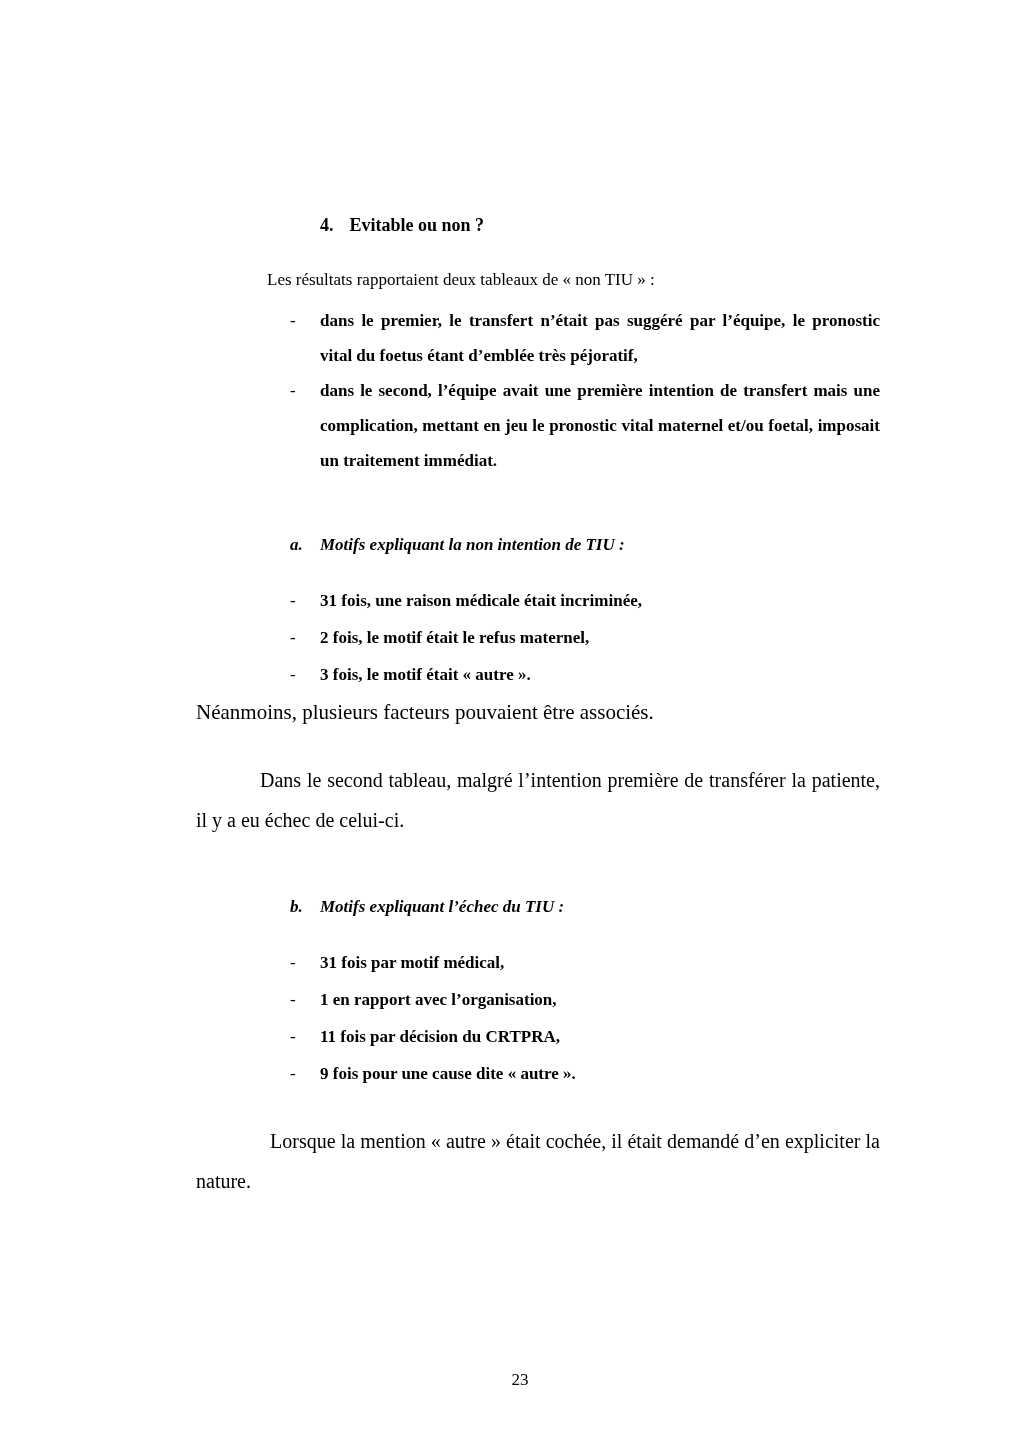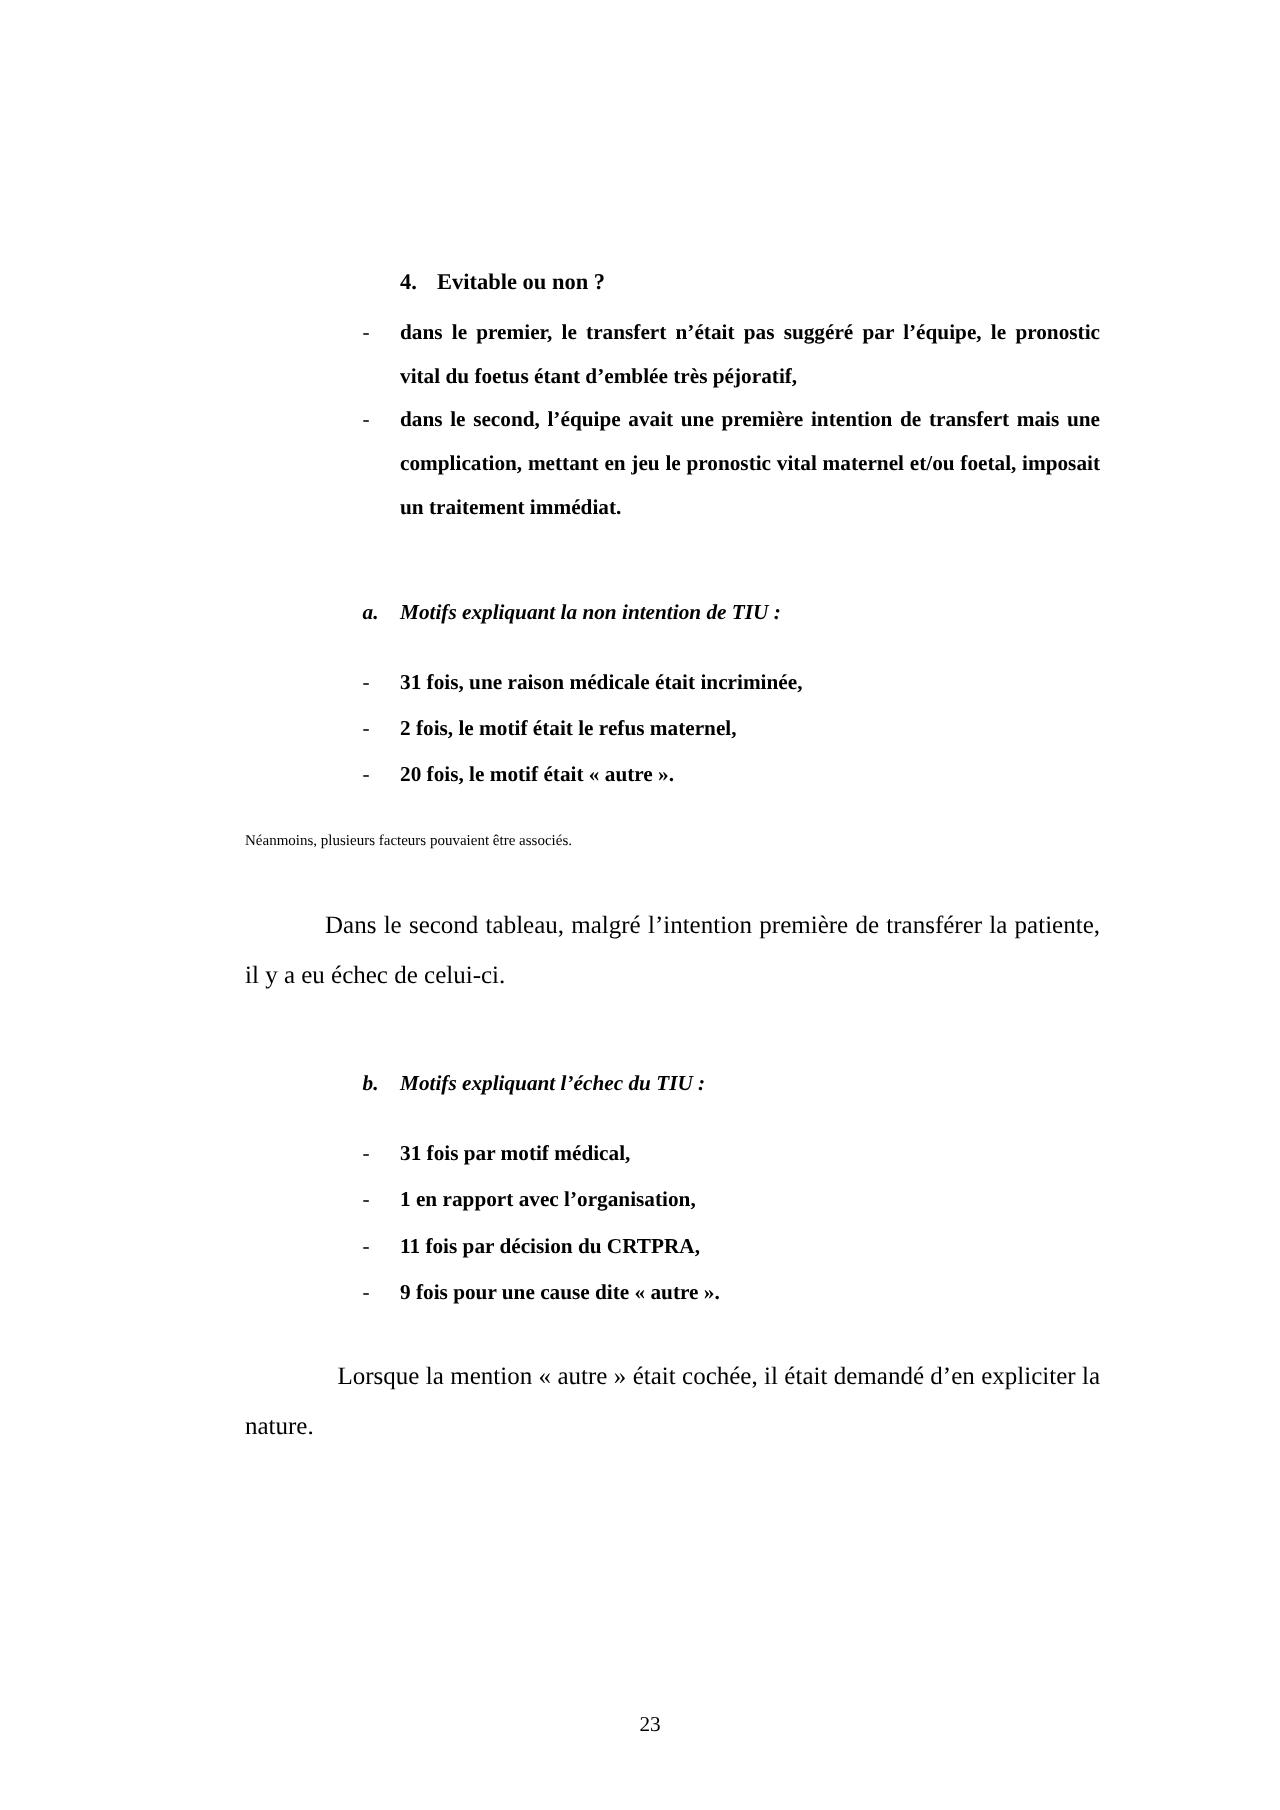--- a/index.html
+++ b/index.html
@@ -55,22 +55,22 @@
     margin-top: 55px;
     font-weight: bold;
     font-style: italic;
     font-size: 17px;
     line-height: 24px;
   }
   .h-sub .marker { width: 30px; flex: 0 0 30px; }
   .sub-list { margin-top: 26px; }
   .sub-list .dash-item { line-height: 35px; margin-bottom: 2px; }
   .note {
-    margin-top: 18px;
-    font-size: 12px;
+    margin-top: 3px;
+    font-size: 21px;
     line-height: 35px;
   }
   .para {
     margin-top: 30px;
     font-size: 20px;
     line-height: 40px;
     text-align: justify;
   }
   .para.indent-64 { text-indent: 64px; }
   .para.indent-74 { text-indent: 74px; }
@@ -86,20 +86,21 @@
 </head>
 <body>
 
 <div class="page">
 
   <div class="h-main">
     <span>4.</span>
     <span>Evitable ou non ?</span>
   </div>
 
+  <p class="intro">Les résultats rapportaient deux tableaux de « non TIU » :</p>
 
   <div class="dash-list">
     <div class="dash-item">
       <span class="marker">-</span>
       <div class="txt">dans le premier, le transfert n’était pas suggéré par l’équipe, le pronostic vital du foetus étant d’emblée très péjoratif,</div>
     </div>
     <div class="dash-item">
       <span class="marker">-</span>
       <div class="txt">dans le second, l’équipe avait une première intention de transfert mais une complication, mettant en jeu le pronostic vital maternel et/ou foetal, imposait un traitement immédiat.</div>
     </div>
@@ -114,21 +115,21 @@
     <div class="dash-item">
       <span class="marker">-</span>
       <div class="txt">31 fois, une raison médicale était incriminée,</div>
     </div>
     <div class="dash-item">
       <span class="marker">-</span>
       <div class="txt">2 fois, le motif était le refus maternel,</div>
     </div>
     <div class="dash-item">
       <span class="marker">-</span>
-      <div class="txt">20 fois, le motif était « autre ».</div>
+      <div class="txt">3 fois, le motif était « autre ».</div>
     </div>
   </div>
 
   <p class="note">Néanmoins, plusieurs facteurs pouvaient être associés.</p>
 
   <p class="para indent-64">Dans le second tableau, malgré l’intention première de transférer la patiente, il  y a eu échec de celui-ci.</p>
 
   <div class="h-sub">
     <span class="marker">b.</span>
     <span>Motifs expliquant l’échec du TIU :</span>

